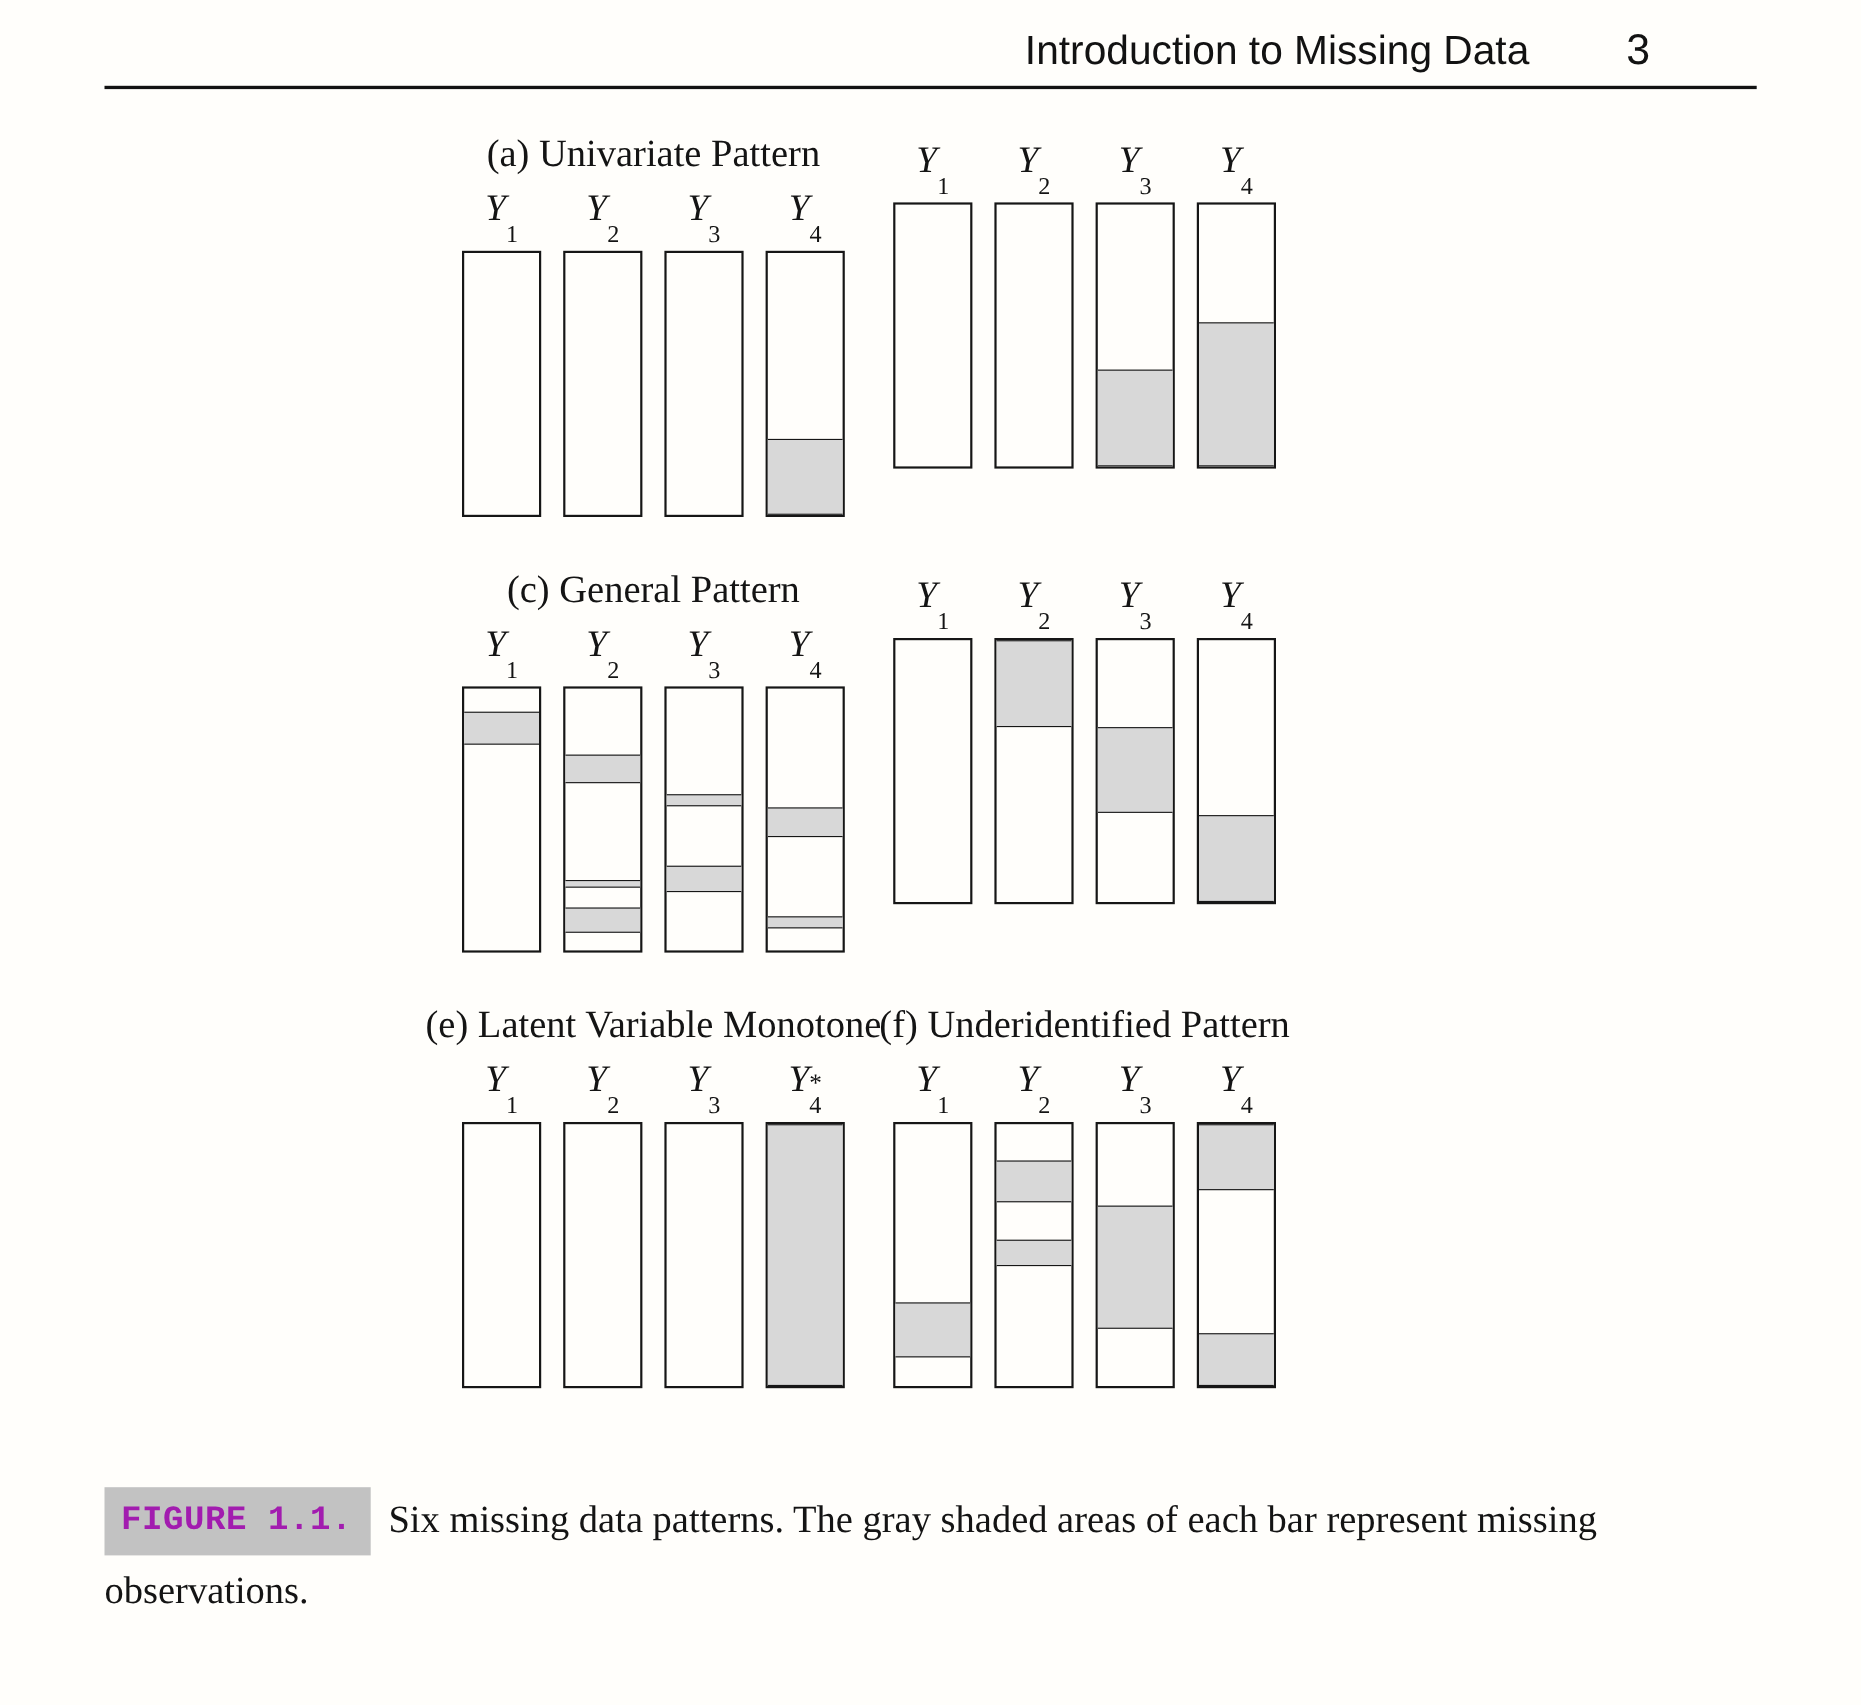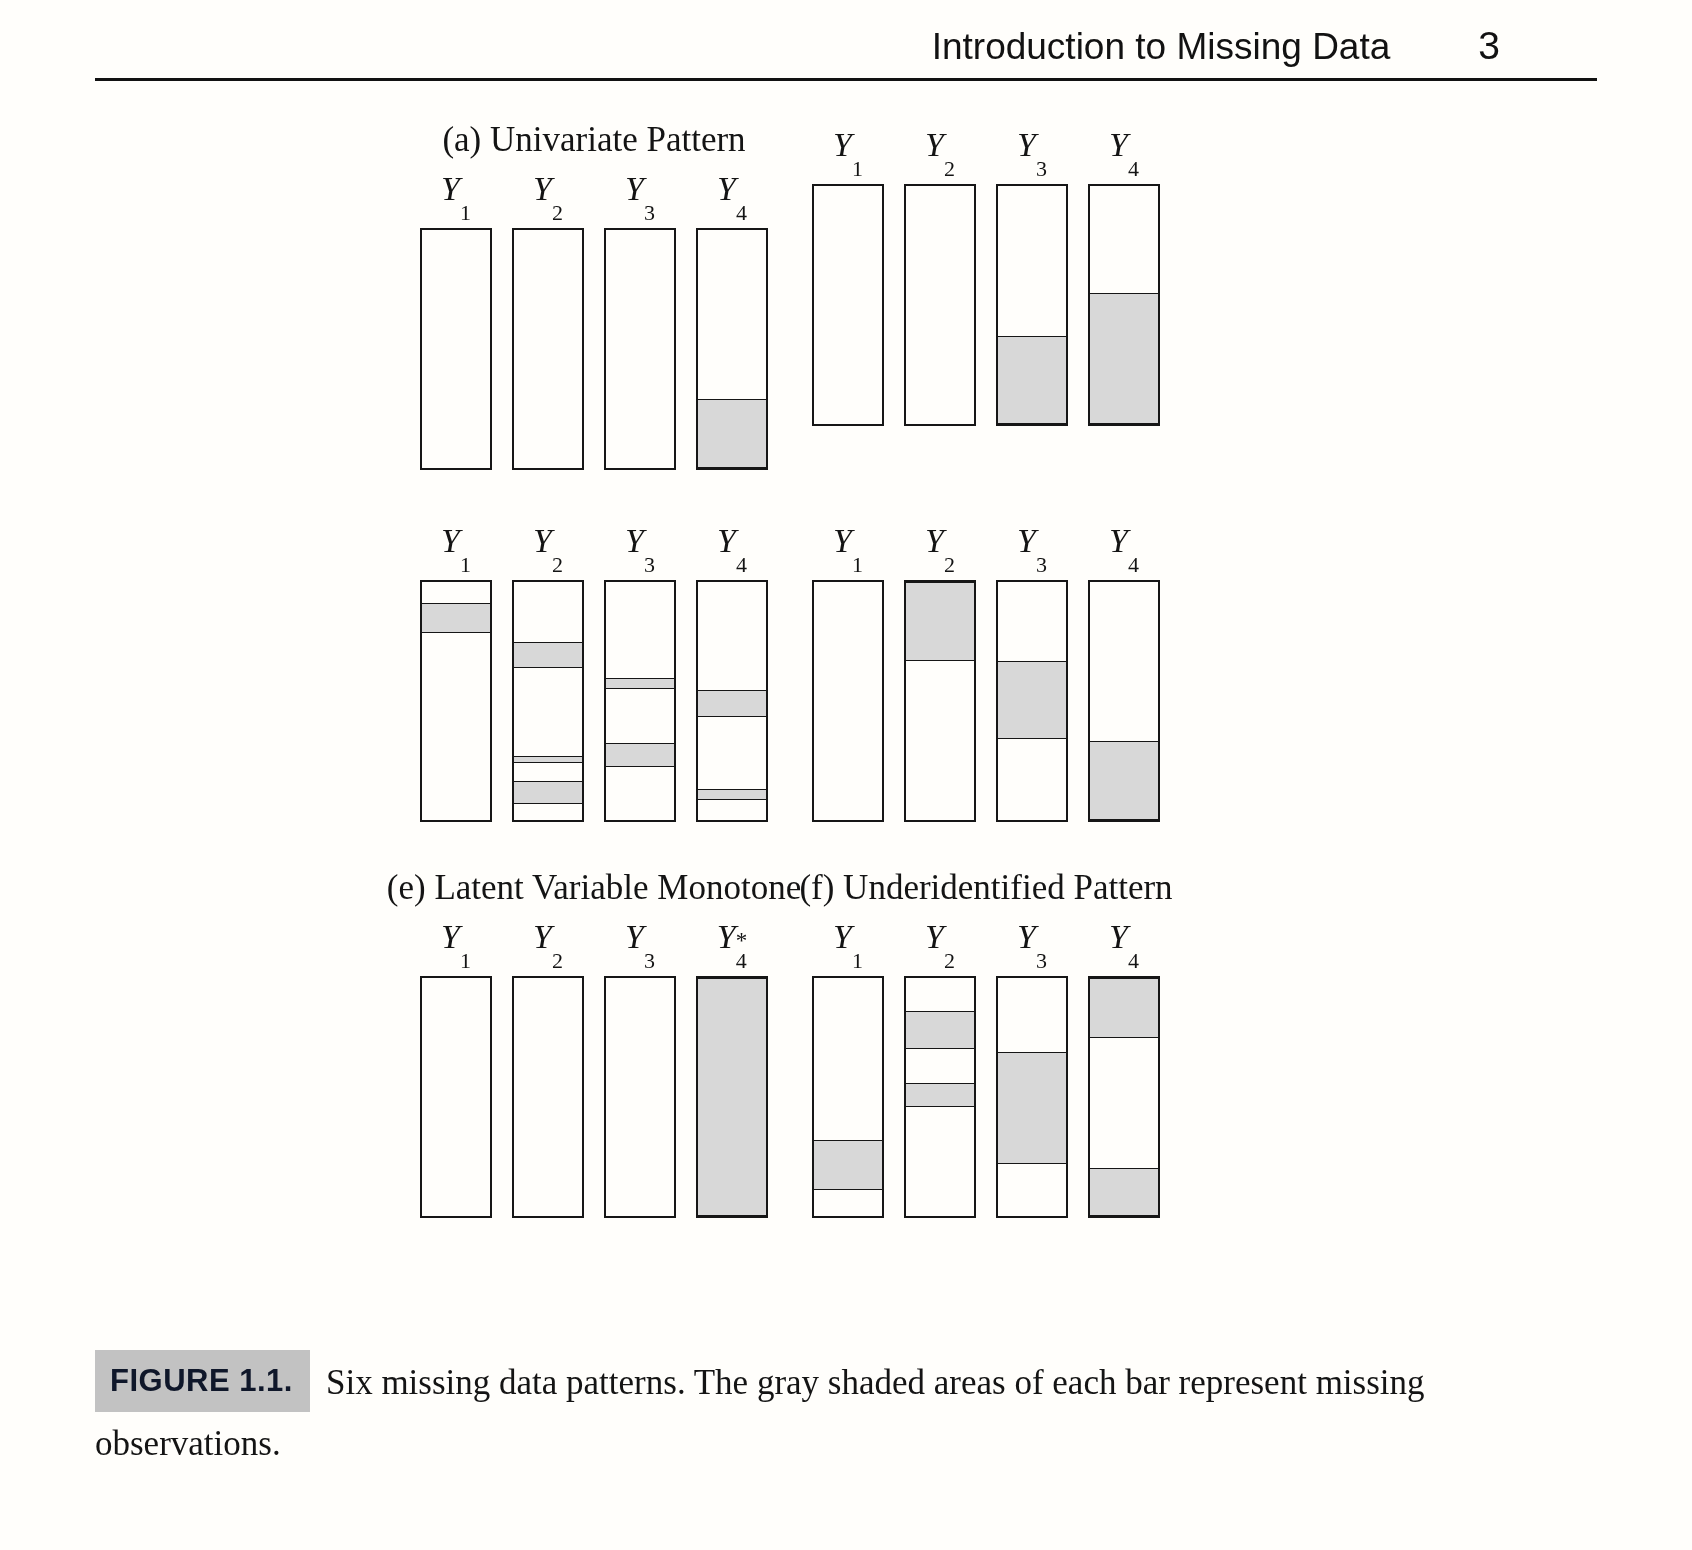--- a/index.html
+++ b/index.html
@@ -101,22 +101,22 @@
     left: 95px;
     top: 1318px;
     width: 1502px;
     font-size: 35px;
     line-height: 1.65;
     color: #141414;
   }
   .caption-label {
     display: inline-block;
     background: #c2c2c2;
-    color: #0f172a;
-    font-family: Liberation Sans, sans-serif;
+    color: #a21caf;
+    font-family: Liberation Mono, monospace;
     font-weight: bold;
     font-size: 31px;
     letter-spacing: 0.5px;
     padding: 5px 17px 6px 15px;
     margin-right: 16px;
     transform: translateY(-3px);
   }
 </style>
 </head>
 <body>
@@ -159,20 +159,21 @@
           <div class="bar" style="border-color: rgb(22, 22, 22);"></div>
           <div class="bar" style="border-color: rgb(22, 22, 22);">
             <div class="missing-seg" style="top: 63%; height: 37%; background: rgb(216, 216, 216);"></div>
           </div>
           <div class="bar" style="border-color: rgb(22, 22, 22);">
             <div class="missing-seg" style="top: 45%; height: 55%; background: rgb(216, 216, 216);"></div>
           </div>
         </div>
       </section>
       <section class="panel">
+        <div class="panel-title">(c) General Pattern</div>
         <div class="labels-row">
           <div class="bar-label"><i>Y</i><span class="lbl-stack"><span class="lbl-sub">1</span></span></div>
           <div class="bar-label"><i>Y</i><span class="lbl-stack"><span class="lbl-sub">2</span></span></div>
           <div class="bar-label"><i>Y</i><span class="lbl-stack"><span class="lbl-sub">3</span></span></div>
           <div class="bar-label"><i>Y</i><span class="lbl-stack"><span class="lbl-sub">4</span></span></div>
         </div>
         <div class="bars-row">
           <div class="bar" style="border-color: rgb(22, 22, 22);">
             <div class="missing-seg" style="top: 9%; height: 12.4%; background: rgb(216, 216, 216);"></div>
           </div>

